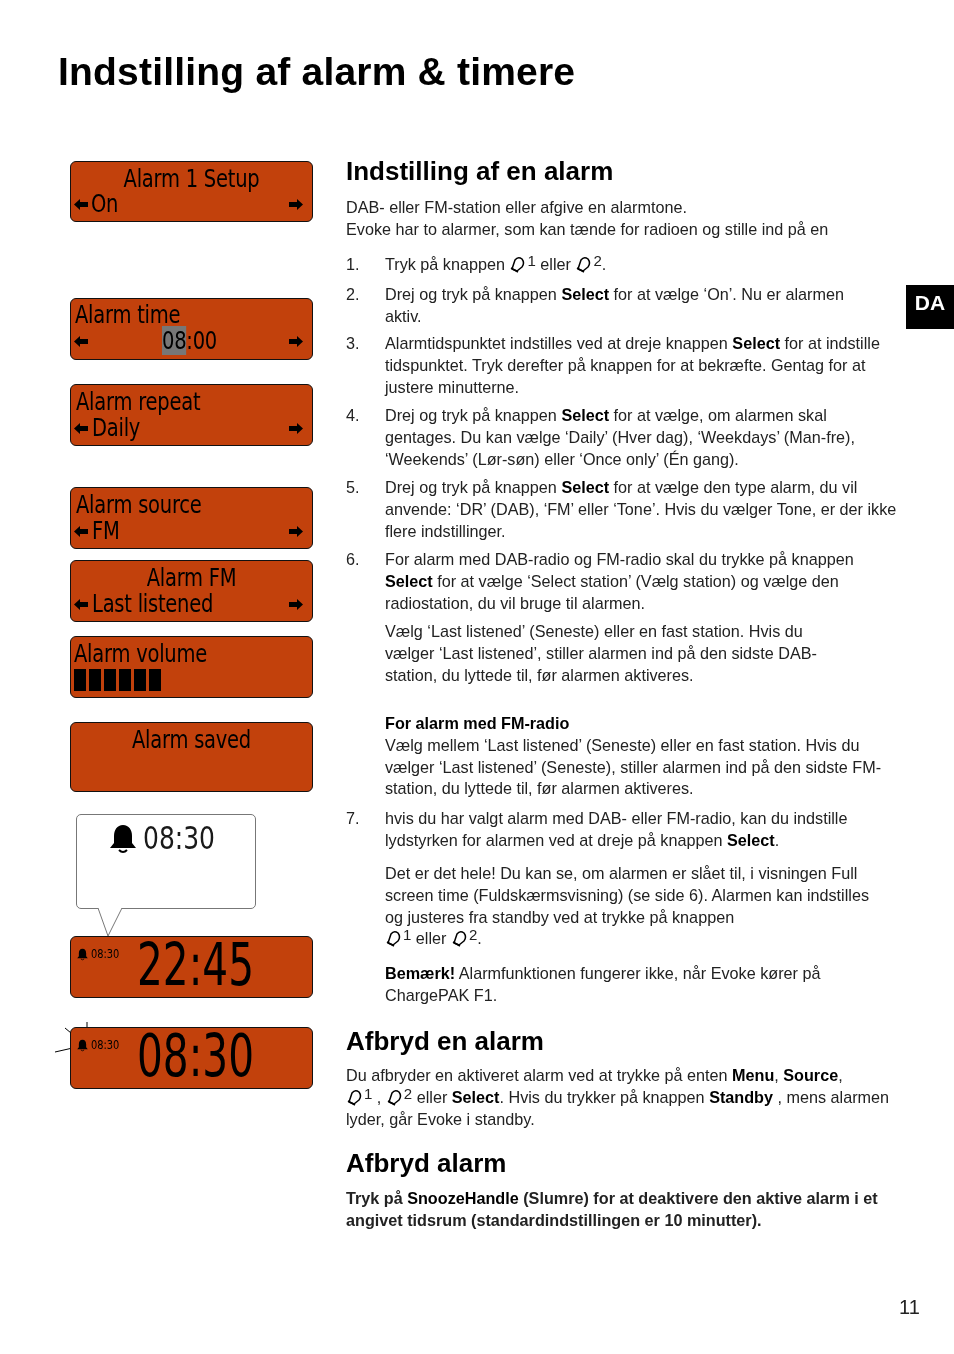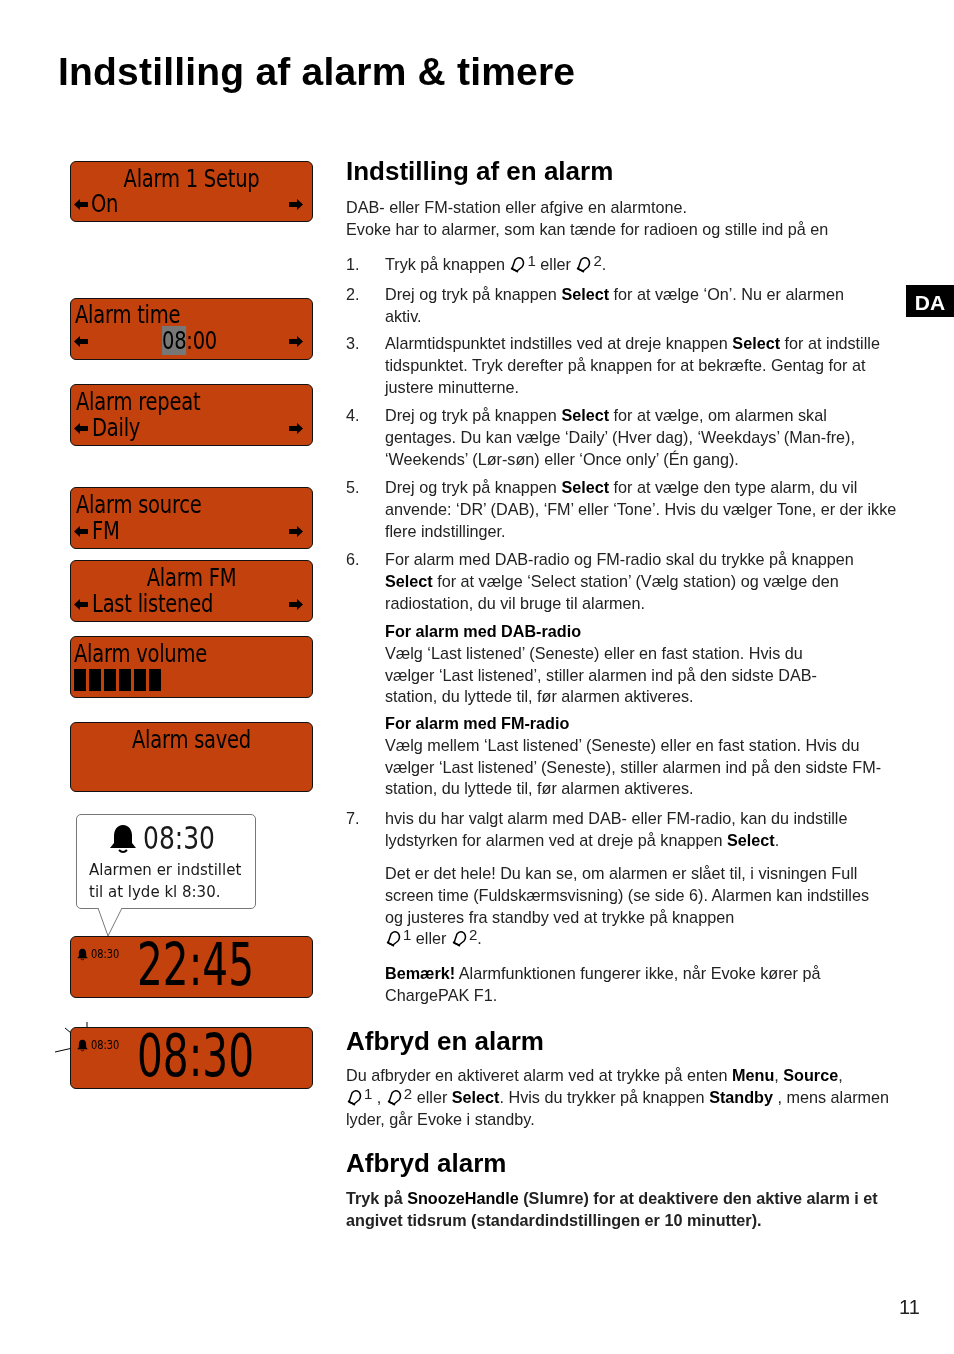--- a/index.html
+++ b/index.html
@@ -36,21 +36,21 @@
     .li { position: absolute; left: 346px; width: 556px; font-size: 16.2px; line-height: 21.8px; color: #222; }
     .li .num { position: absolute; left: 0; top: 0; }
     .li .txt { position: absolute; left: 39px; right: 0; top: 0; }
     .sub { position: absolute; left: 385px; width: 520px; font-size: 16.2px; line-height: 21.8px; color: #222; }
     .sub .subhead { font-weight: bold; color: #000; display: block; }
     b { color: #000; }
 
     .bell-inline { display: inline-block; width: 18px; height: 18px; vertical-align: -3px; }
     .sup { font-size: 15px; position: relative; top: -4px; }
 
-    .lang-tab { position: absolute; left: 906px; top: 285px; width: 48px; height: 32px; background: #000; color: #fff; font-weight: bold; font-size: 21px; text-align: center; line-height: 36px; }
+    .lang-tab { position: absolute; left: 906px; top: 285px; width: 48px; height: 44px; background: #000; color: #fff; font-weight: bold; font-size: 21px; text-align: center; line-height: 36px; }
     .page-num { position: absolute; left: 899px; top: 1296px; font-size: 20px; color: #222; }
   </style>
 </head>
 <body>
 
 <svg width="0" height="0" style="position:absolute">
   <defs>
     <symbol id="arrowL" viewBox="0 0 14 11">
         <polygon points="0,5.5 6,0 6,3 14,3 14,8 6,8 6,11" fill="#000"></polygon>
       </symbol>
@@ -141,24 +141,20 @@
 
 <div class="lcd" style="top:722px;height:70px;">
   <span class="l1 center" style="top:4px;">Alarm saved</span>
 </div>
 
 <div class="callout">
   <svg class="cbell">
       <use href="#bellSolid"></use>
     </svg>
   <span class="ctime" style="left:66px;">08:30</span>
-  <div class="ctext">
-    <div>Alarmen er indstillet</div>
-    <div>til at lyde kl 8:30.</div>
-  </div>
 </div>
 <svg class="callout-tail" viewBox="0 0 30 30">
   <polyline points="2,0 12,28 26,0" fill="#fff" stroke="#777" stroke-width="1"></polyline>
   <line x1="3" y1="0" x2="25" y2="0" stroke="#fff" stroke-width="2"></line>
 </svg>
 
 <div class="lcd big-lcd" style="top:936px;height:62px;">
   <svg class="small-bell" viewBox="0 0 30 32">
       <use href="#bellSolid"></use>
     </svg>
@@ -210,21 +206,20 @@
 <div class="li" style="top:477px;">
   <span class="num">5.</span>
   <span class="txt" style="width:515px;"><span>Drej og tryk på knappen </span><b>Select</b><span> for at vælge den type alarm, du vil anvende: ‘DR’ (DAB), ‘FM’ eller ‘Tone’. Hvis du vælger Tone, er der ikke flere indstillinger.</span></span>
 </div>
 <div class="li" style="top:549px;">
   <span class="num">6.</span>
   <span class="txt" style="width:500px;"><span>For alarm med DAB-radio og FM-radio skal du trykke på knappen </span><b>Select</b><span> for at vælge ‘Select station’ (Vælg station) og vælge den radiostation, du vil bruge til alarmen.</span></span>
 </div>
 
 <div class="sub" style="top:621px;width:470px;">
-  <span class="subhead">For alarm med DAB-radio</span>
   <span>Vælg ‘Last listened’ (Seneste) eller en fast station. Hvis du vælger ‘Last listened’, stiller alarmen ind på den sidste DAB-station, du lyttede til, før alarmen aktiveres.</span>
 </div>
 <div class="sub" style="top:713px;width:505px;">
   <span class="subhead">For alarm med FM-radio</span>
   <span>Vælg mellem ‘Last listened’ (Seneste) eller en fast station. Hvis du vælger ‘Last listened’ (Seneste), stiller alarmen ind på den sidste FM-station, du lyttede til, før alarmen aktiveres.</span>
 </div>
 
 <div class="li" style="top:808px;">
   <span class="num">7.</span>
   <span class="txt" style="width:517px;"><span>hvis du har valgt alarm med DAB- eller FM-radio, kan du indstille lydstyrken for alarmen ved at dreje på knappen </span><b>Select</b><span>.</span></span>

